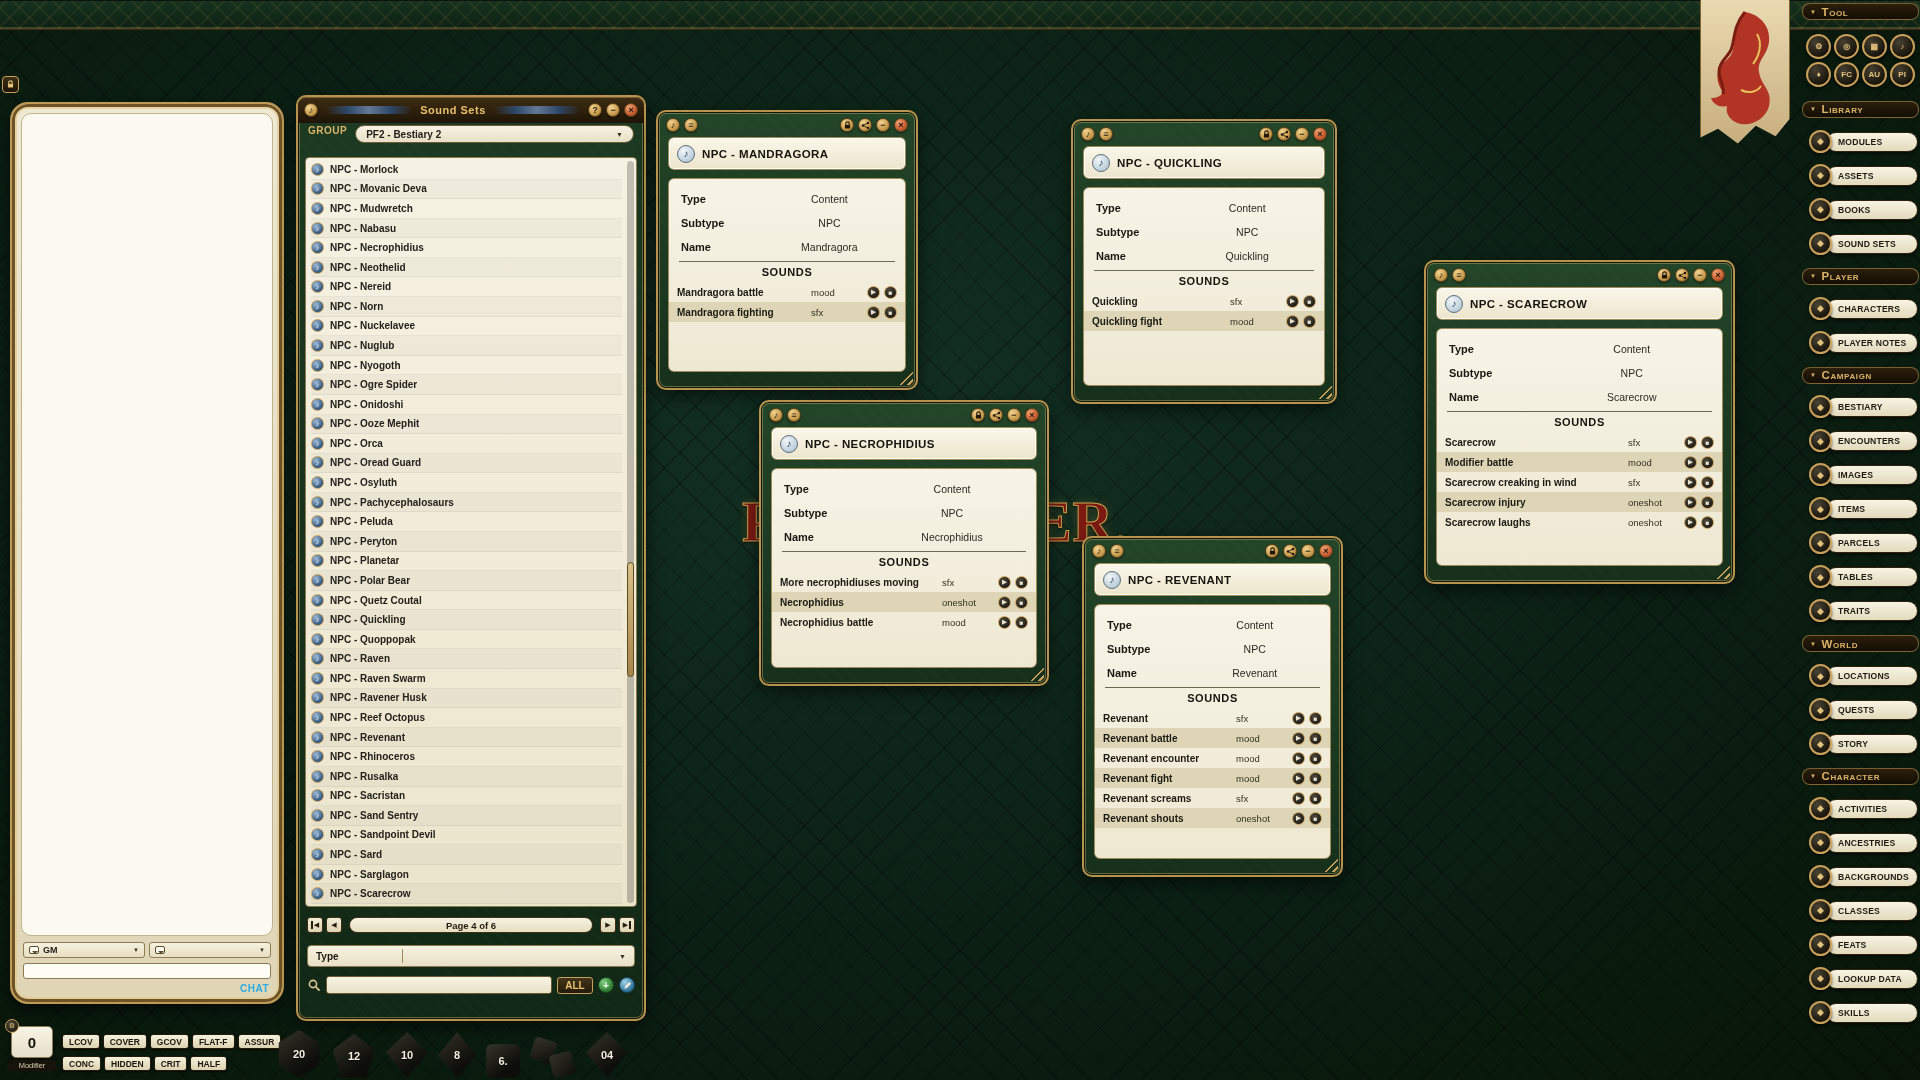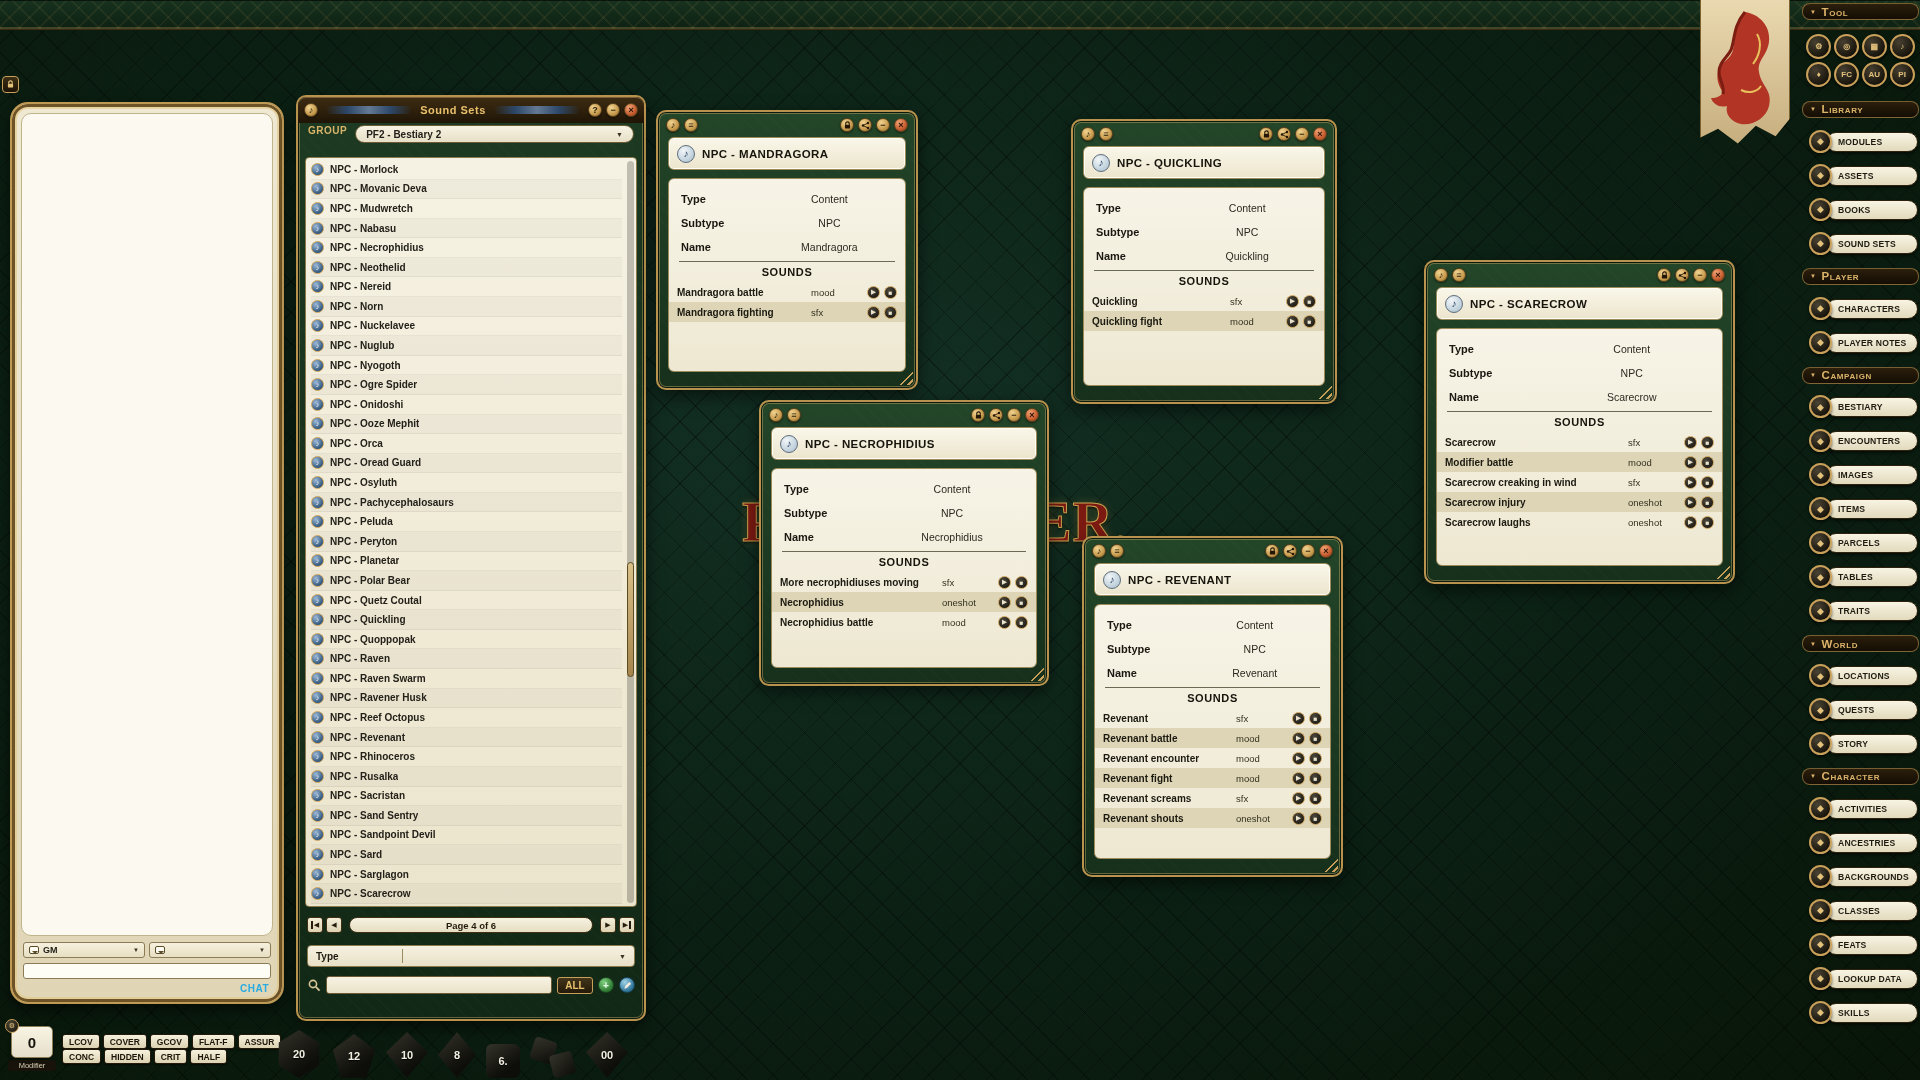--- a/index.html
+++ b/index.html
@@ -165,21 +165,21 @@
 
 .modifier{position:absolute;left:8px;top:1026px;width:48px;z-index:4}
 .mod-box{width:42px;height:32px;margin-left:3px;background:linear-gradient(#f8f4e3,#e6decb);border:1px solid #8b7c55;
   border-radius:5px;display:flex;align-items:center;justify-content:center;font-size:15px;font-weight:bold;color:#17140c;
   box-shadow:0 2px 4px rgba(0,0,0,.5)}
 .mod-label{margin-top:2px;width:48px;height:11px;background:#17120a;border-radius:3px;color:#d9cfb4;font-size:7.5px;
   display:flex;align-items:center;justify-content:center}
 .mod-gear{position:absolute;left:-3px;top:-7px;width:14px;height:14px;border-radius:50%;
   background:radial-gradient(circle at 35% 30%,#4a4434,#17130b);border:1px solid #c9a05a;color:#e3c27c;font-size:7px;
   display:flex;align-items:center;justify-content:center}
-.hotkeys{position:absolute;left:62px;top:1034px;z-index:4;display:flex;flex-direction:column;}
+.hotkeys{position:absolute;left:62px;top:1034px;z-index:4;display:flex;flex-direction:column;gap:7px}
 .hk-row{display:flex;gap:3px}
 .hk{height:15px;padding:0 6px;background:linear-gradient(#f6f1dd,#dcd2b2);border:1px solid #241a0c;border-radius:3px;
   font:bold 8.5px "Liberation Sans",sans-serif;color:#1d1509;display:flex;align-items:center;box-shadow:0 1px 2px rgba(0,0,0,.6)}
 .dice-row{position:absolute;left:276px;top:1028px;height:50px;display:flex;align-items:flex-end;gap:10px;z-index:4}
 .die{position:relative;background:linear-gradient(145deg,#34332a,#0d0d09 72%);display:flex;align-items:center;justify-content:center;
   color:#f2efe2;font-weight:bold;font-size:11px;text-shadow:0 1px 1px #000}
 .die.d20{width:46px;height:48px;clip-path:polygon(50% 0,94% 26%,94% 74%,50% 100%,6% 74%,6% 26%)}
 .die.d12{width:44px;height:44px;clip-path:polygon(50% 0,98% 36%,79% 100%,21% 100%,2% 36%)}
 .die.d10{width:42px;height:46px;clip-path:polygon(50% 0,100% 44%,50% 100%,0 44%)}
 .die.d8{width:38px;height:46px;clip-path:polygon(50% 0,100% 50%,50% 100%,0 50%)}
@@ -935,17 +935,17 @@
         <span class="die-num">10</span>
       </div>
       <div class="die d8">
         <span class="die-num">8</span>
       </div>
       <div class="die d6">
         <span class="die-num">6.</span>
       </div>
       <div class="die pair"></div>
       <div class="die d10">
-        <span class="die-num">00</span>
+        <span class="die-num">04</span>
       </div>
     </div>
 
 </div>
 
 </body></html>

